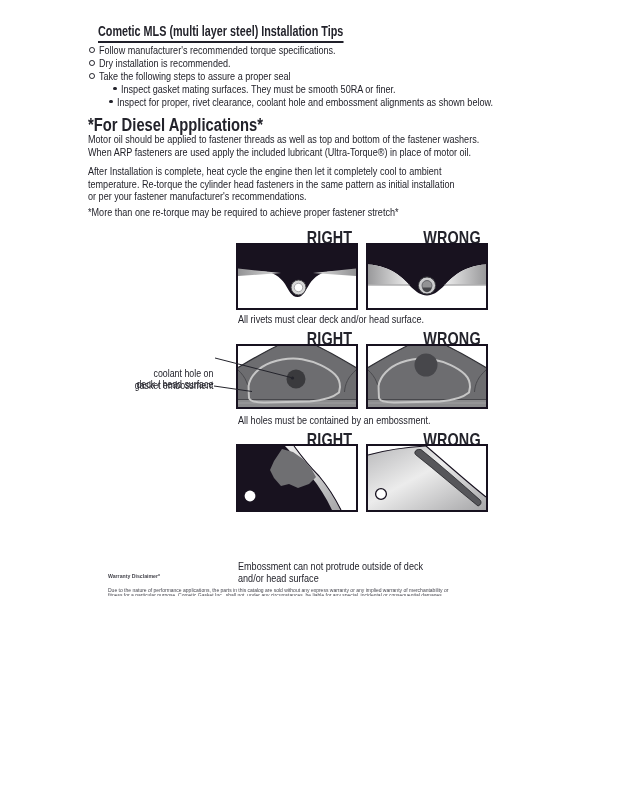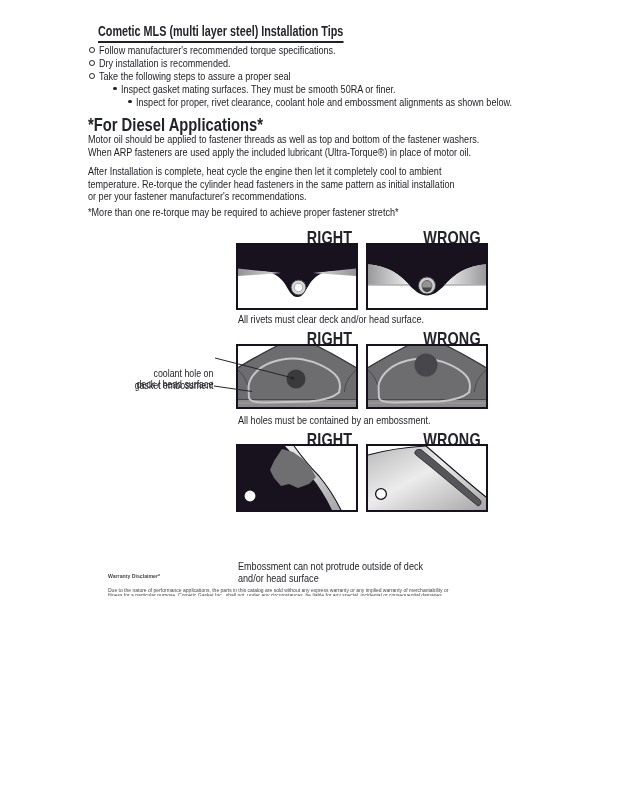--- a/index.html
+++ b/index.html
@@ -62,21 +62,21 @@
     <span class="txt"><span class="cx cx84">Follow manufacturer's recommended torque specifications.</span></span>
   </div>
   <div class="abs bullet-row" style="left:89px;top:70px;">
     <span class="o-bullet"></span>
     <span class="txt"><span class="cx cx84">Take the following steps to assure a proper seal</span></span>
   </div>
   <div class="abs bullet-row" style="left:113px;top:83px;">
     <span class="dot-bullet"></span>
     <span class="txt"><span class="cx cx84">Inspect gasket mating surfaces.  They must be smooth 50RA or finer.</span></span>
   </div>
-  <div class="abs bullet-row" style="left:128px;top:96px;">
+  <div class="abs bullet-row" style="left:109px;top:96px;">
     <span class="dot-bullet"></span>
     <span class="txt"><span class="cx cx84">Inspect for proper, rivet clearance, coolant hole and embossment alignments as shown below.</span></span>
   </div>
 
   <div class="abs h2" style="left:88px;top:115px;">
     <span class="cx cx82">*For Diesel Applications*</span>
   </div>
   <div class="abs body-p" style="left:88px;top:133px;">
     <span class="cx cx84 pre">Motor oil should be applied to fastener threads as well as top and bottom of the fastener washers.
 When ARP fasteners are used apply the included lubricant (Ultra-Torque®) in place of motor oil.</span>

